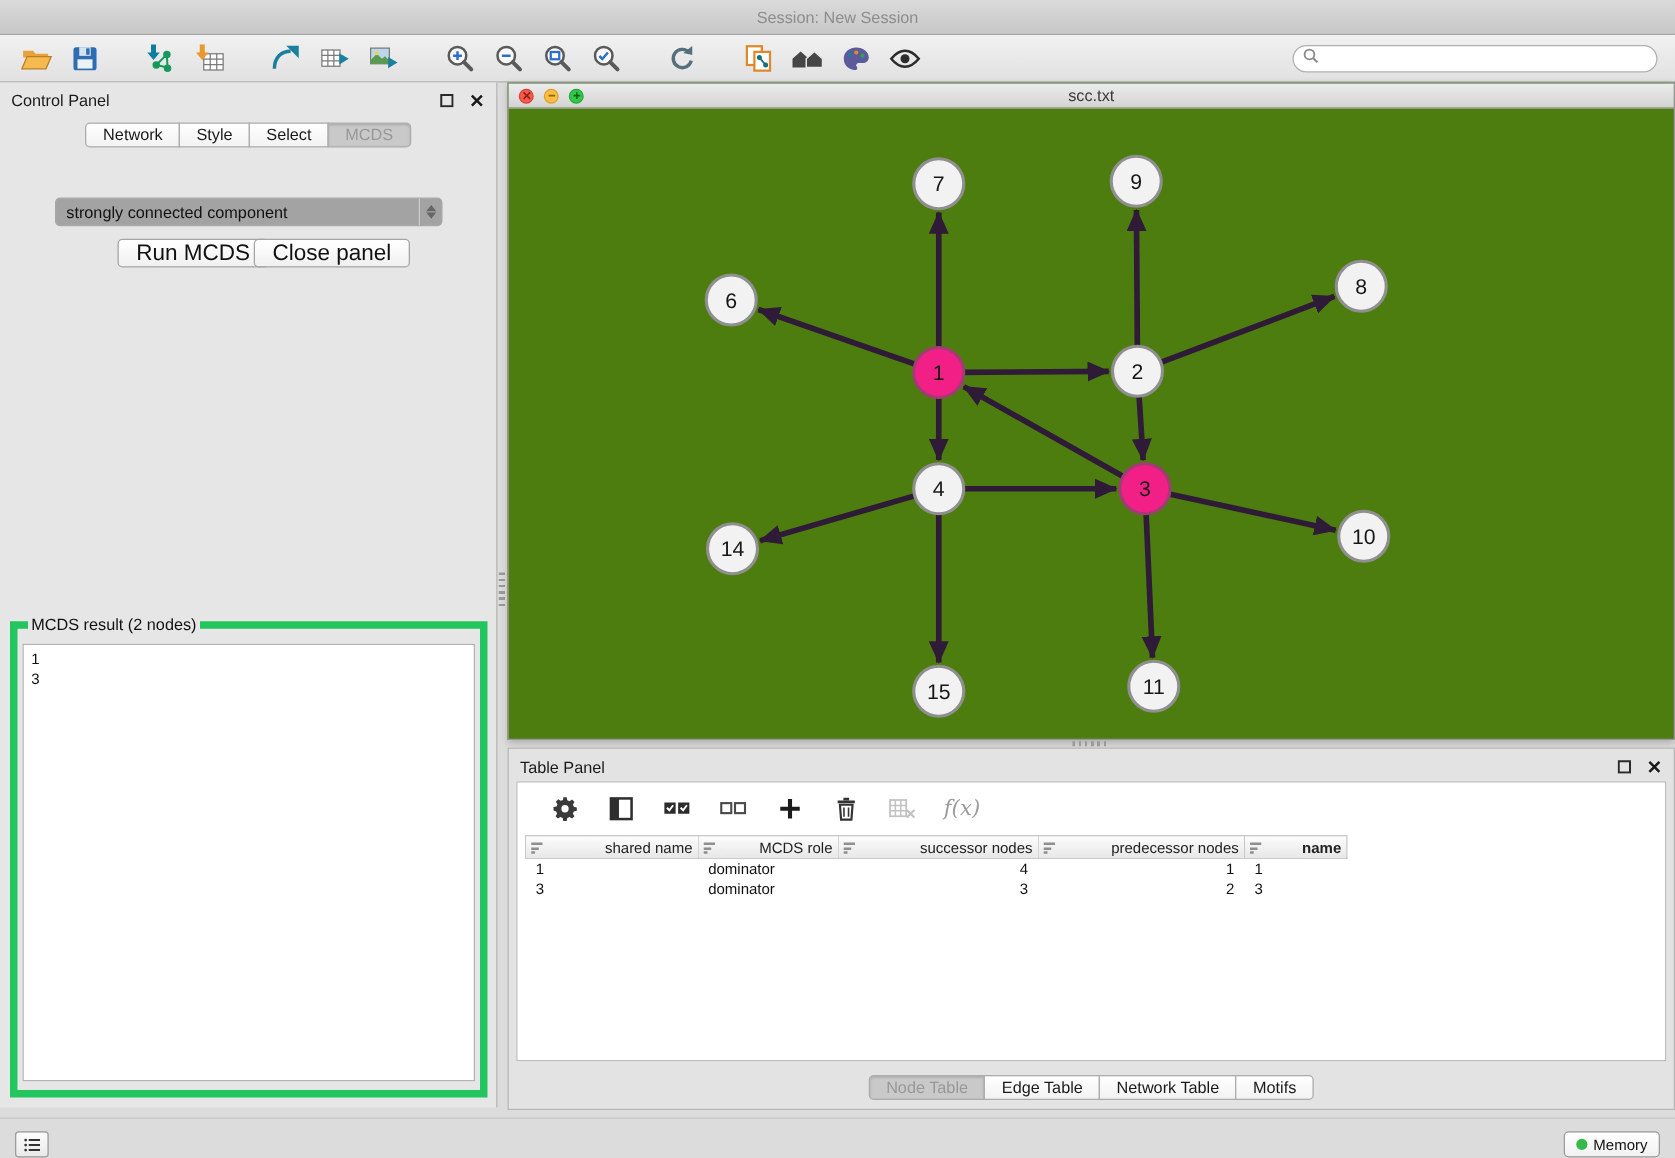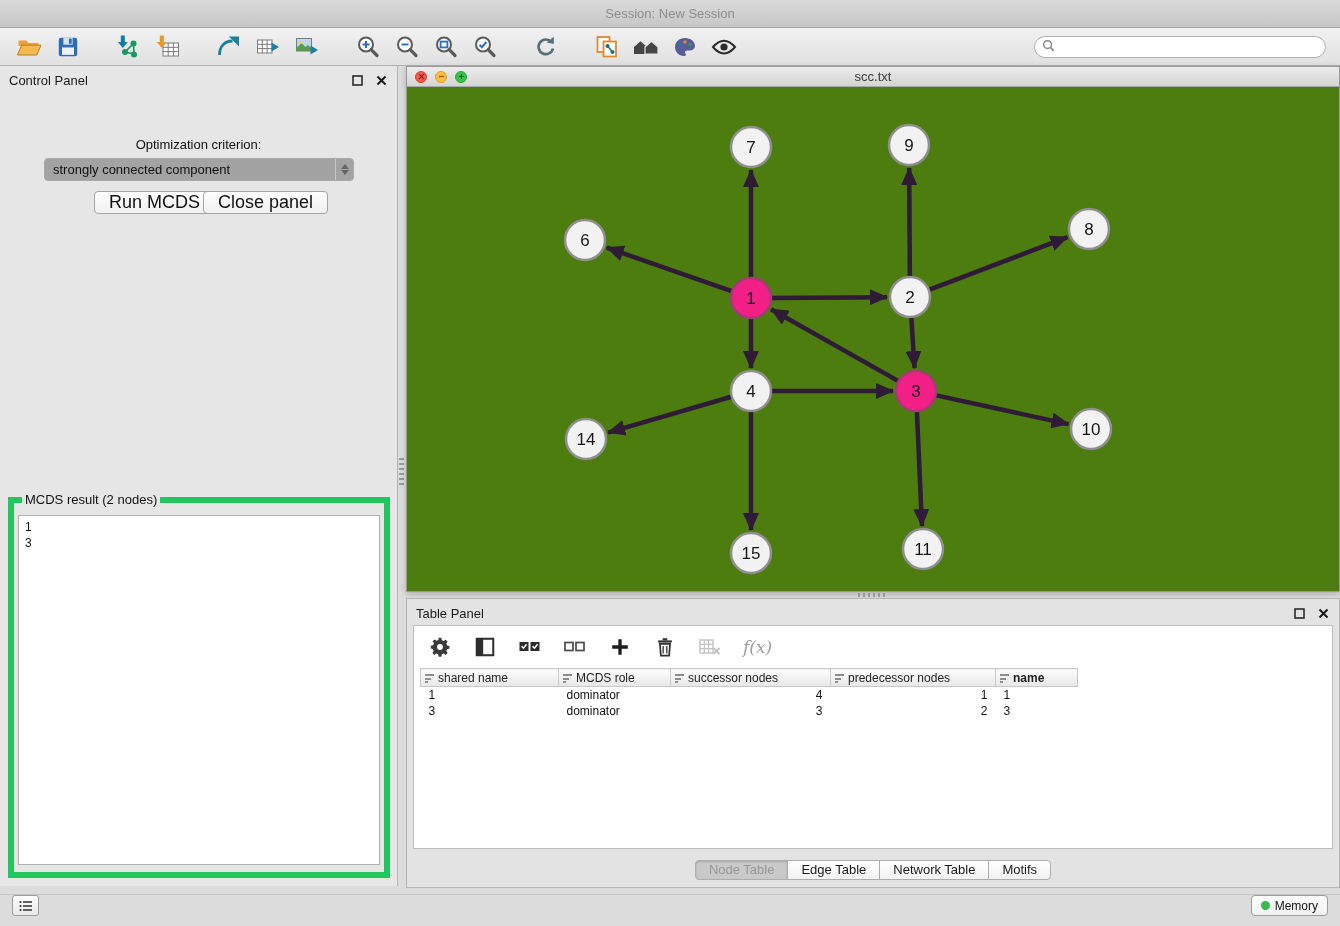--- a/index.html
+++ b/index.html
@@ -64,36 +64,36 @@
 
   
   .v-handle{position:absolute;left:399px;top:458px;width:5px;height:30px;
     background:repeating-linear-gradient(#9a9a9a 0 2px,transparent 2px 5px)}
   .h-handle{position:absolute;left:858px;top:593px;width:30px;height:4px;
     background:repeating-linear-gradient(90deg,#9a9a9a 0 2px,transparent 2px 5px)}
 
   
   #table-panel{position:absolute;left:406px;top:598px;width:934px;height:290px;background:#e3e3e3;border:1px solid #b6b6b6}
   #tp-box{position:absolute;left:6px;top:26px;right:6px;bottom:38px;background:#fff;border:1px solid #bdbdbd;overflow:hidden}
-  #tp-toolbar{height:42px;display:flex;align-items:center;padding-left:14px;gap:21px}
+  #tp-toolbar{height:42px;display:flex;align-items:center;padding-left:26px;gap:21px}
   .tp-icon{width:24px;height:24px;display:flex;align-items:center;justify-content:center}
   #fx-label{font-family:"DejaVu Serif",serif;font-style:italic;font-size:17px;color:#9b9b9b}
   #node-table{border-collapse:collapse;margin-left:6px;table-layout:fixed}
   #node-table th{background:linear-gradient(#fcfcfc,#e7e7e7);border:1px solid #c8c8c8;font-weight:normal;
-    font-size:12px;height:18px;padding:0 4px 0 17px;position:relative;color:#222;text-align:left;overflow:hidden;white-space:nowrap}
+    font-size:12px;height:18px;padding:0 4px 0 17px;position:relative;color:#222;text-align:right;overflow:hidden;white-space:nowrap}
   .sort-ico{position:absolute;left:4px;top:5px;width:9px;height:9px;
     background:linear-gradient(#8f8f8f,#8f8f8f) 0 0/9px 2px no-repeat,
                linear-gradient(#8f8f8f,#8f8f8f) 0 3.5px/6px 2px no-repeat,
                linear-gradient(#8f8f8f,#8f8f8f) 0 7px/3px 2px no-repeat}
   #node-table td{font-size:12px;height:16px;padding:0 8px;color:#111;overflow:hidden;white-space:nowrap}
   #tp-tabs{position:absolute;left:0;bottom:7px;width:100%;display:flex;justify-content:center}
 
   
   #statusbar{position:absolute;left:0;top:894px;width:1340px;height:32px;background:#dcdcdc;
-    display:flex;align-items:flex-start;padding:0 12px;border-top:1px solid #c6c6c6}
+    display:flex;align-items:flex-end;padding:0 12px;border-top:1px solid #c6c6c6}
   #menu-btn{width:27px;height:21px;border:1px solid #9c9c9c;border-radius:3px;
     background:linear-gradient(#fdfdfd,#e9e9e9);display:flex;align-items:center;justify-content:center}
   #memory-btn{margin-left:auto;height:21px;border:1px solid #9c9c9c;border-radius:4px;
     background:linear-gradient(#ffffff,#f1f1f1);display:flex;align-items:center;padding:0 9px;font-size:12px;color:#111;gap:5px}
   #memory-dot{width:9px;height:9px;border-radius:50%;background:#35b94a}
 </style>
 </head>
 <body>
 
 <div id="titlebar">
@@ -241,22 +241,27 @@
           <rect x="1" y="1" width="9" height="9" fill="none" stroke="#2a2a2a" stroke-width="1.6"></rect>
         </svg>
     </span>
     <span class="mini-btn">
       <svg width="11" height="11" viewBox="0 0 11 11">
           <path d="M1.5 1.5l8 8M9.5 1.5l-8 8" stroke="#1a1a1a" stroke-width="2"></path>
         </svg>
     </span>
   </div>
 
-
-  <div id="opt-label">Optimization criterion:</div>
+  <div id="control-tabs" class="seg-row">
+      <div class="seg-tab">Network</div>
+      <div class="seg-tab">Style</div>
+      <div class="seg-tab">Select</div>
+      <div class="seg-tab active">MCDS</div>
+    </div>
+
 
   <div id="criterion-dropdown">
     <span>strongly connected component</span>
     <span id="dd-stepper">
       <span class="tri-up"></span>
         <span class="tri-down"></span>
     </span>
   </div>
 
   <div class="push-btn" id="run-btn">Run MCDS</div>

